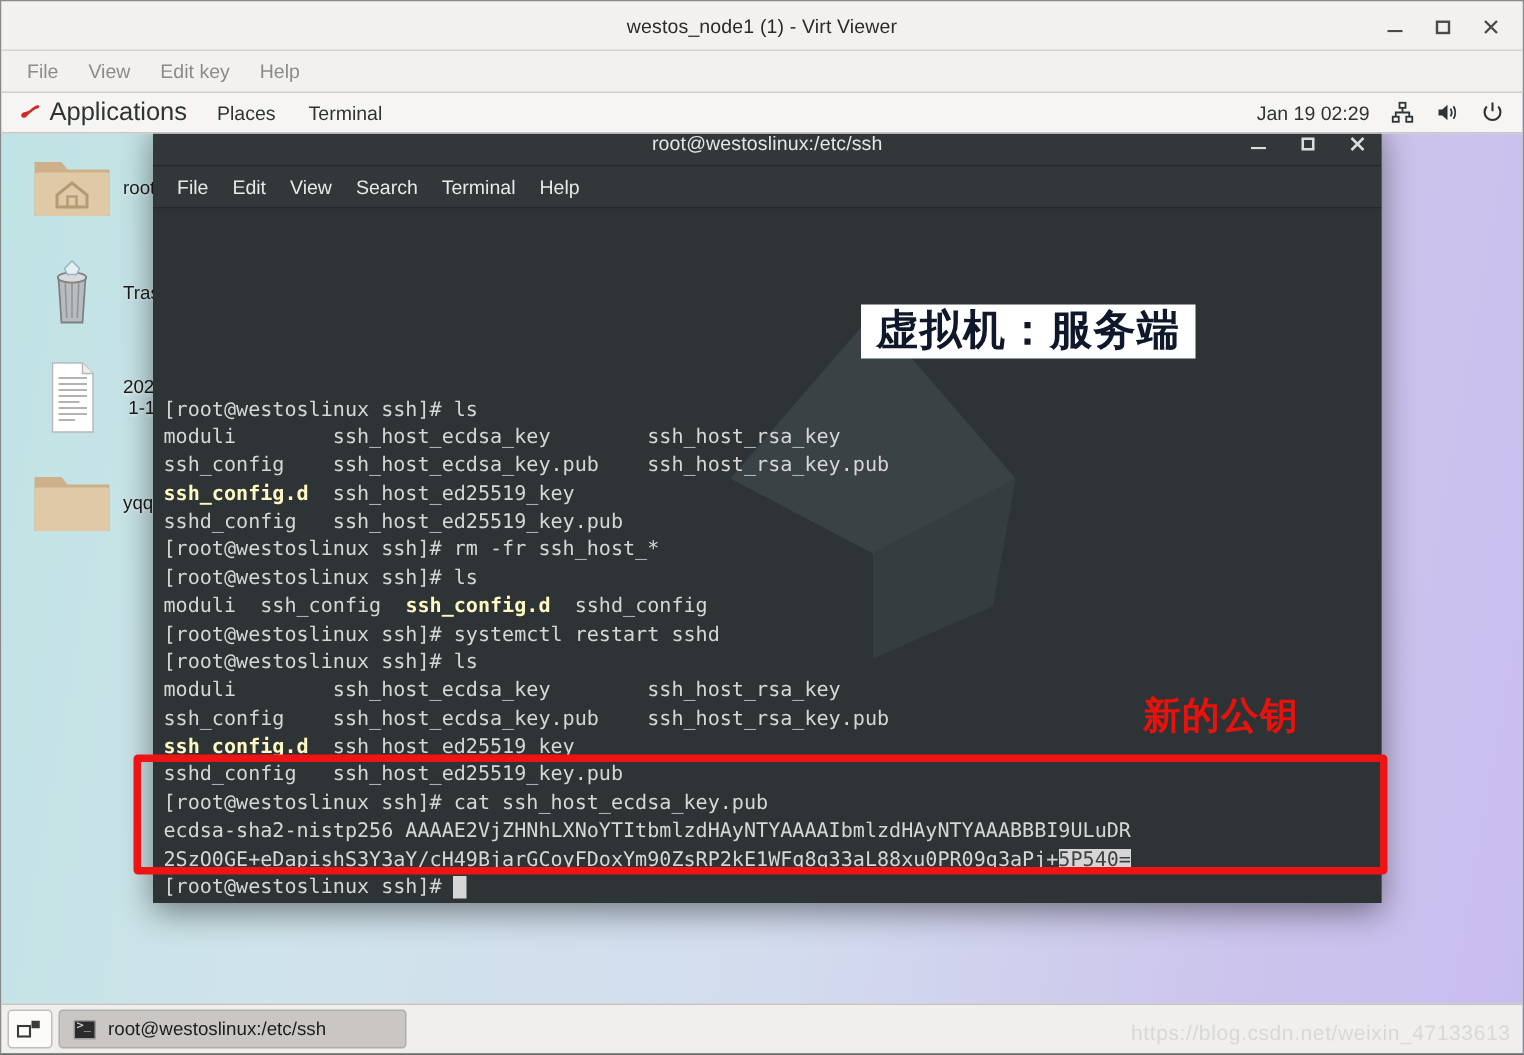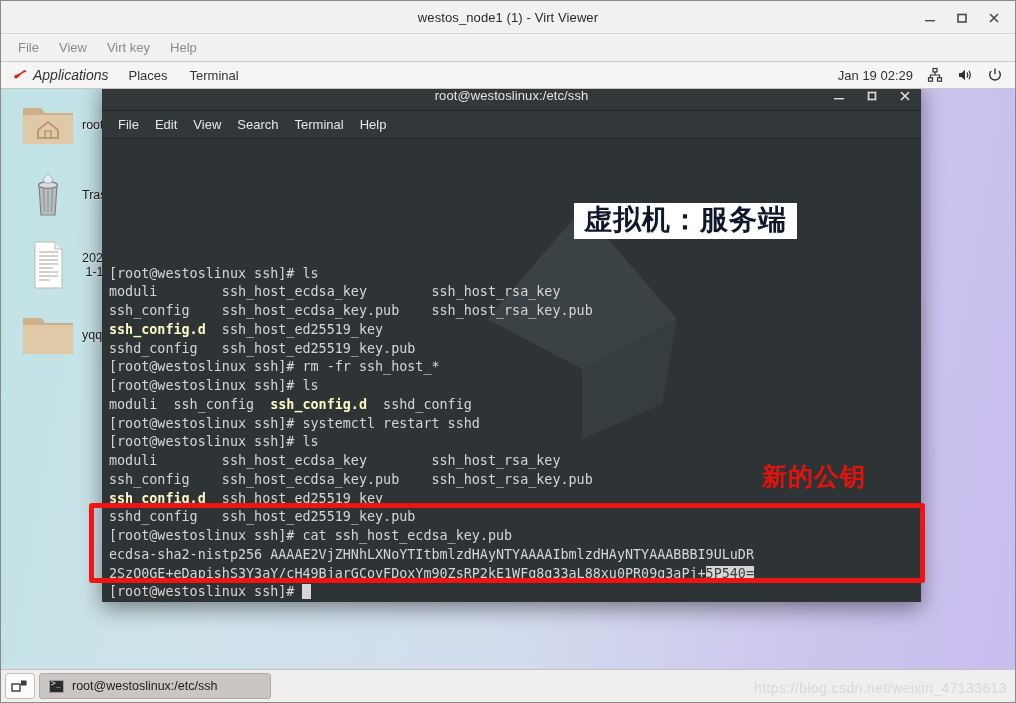--- a/index.html
+++ b/index.html
@@ -213,35 +213,35 @@
         <svg width="12" height="12" viewBox="0 0 12 12">
             <path d="M2 2 L10 10 M10 2 L2 10" stroke="#4a4a4a" stroke-width="1.6" fill="none"></path>
           </svg>
       </div>
     </div>
   </div>
 
   <div id="vv-menubar">
     <div class="vv-menu-item">File</div>
     <div class="vv-menu-item">View</div>
-    <div class="vv-menu-item">Virt key</div>
+    <div class="vv-menu-item">Edit key</div>
     <div class="vv-menu-item">Help</div>
   </div>
 
   <div id="guest">
 
     <div id="gnome-panel">
       <div class="gp-left">
         <div class="gp-apps">
           <span class="fedora-logo">
             <svg width="14" height="14" viewBox="0 0 14 14">
               <path d="M3 10.5 C1 10.5 0.5 8.5 2 7.3 C3 6.5 5 6.6 6.5 5.6 C8.5 4.3 10.5 1.8 12.5 2.2 C13.6 2.5 13.4 4 12 4.3 C9.8 4.8 8 6.5 6.2 8.2 C5 9.4 4.2 10.5 3 10.5 Z" fill="#cf2a27"></path>
             </svg>
           </span>
-          <span style="font-size:14px;color:#2e3436;font-style:italic;">Applications</span>
+          <span style="font-size:17px;color:#2e3436;">Applications</span>
         </div>
         <div class="gp-item">Places</div>
         <div class="gp-item">Terminal</div>
       </div>
       <div class="gp-right">
         <div id="gp-clock">Jan 19  02:29</div>
         <div class="tray-icon">
           <svg width="16" height="16" viewBox="0 0 16 16">
             <rect x="6" y="1.5" width="4" height="3.4" fill="none" stroke="#2e3436" stroke-width="1.2"></rect>
             <rect x="1.5" y="10.8" width="4" height="3.4" fill="none" stroke="#2e3436" stroke-width="1.2"></rect>

